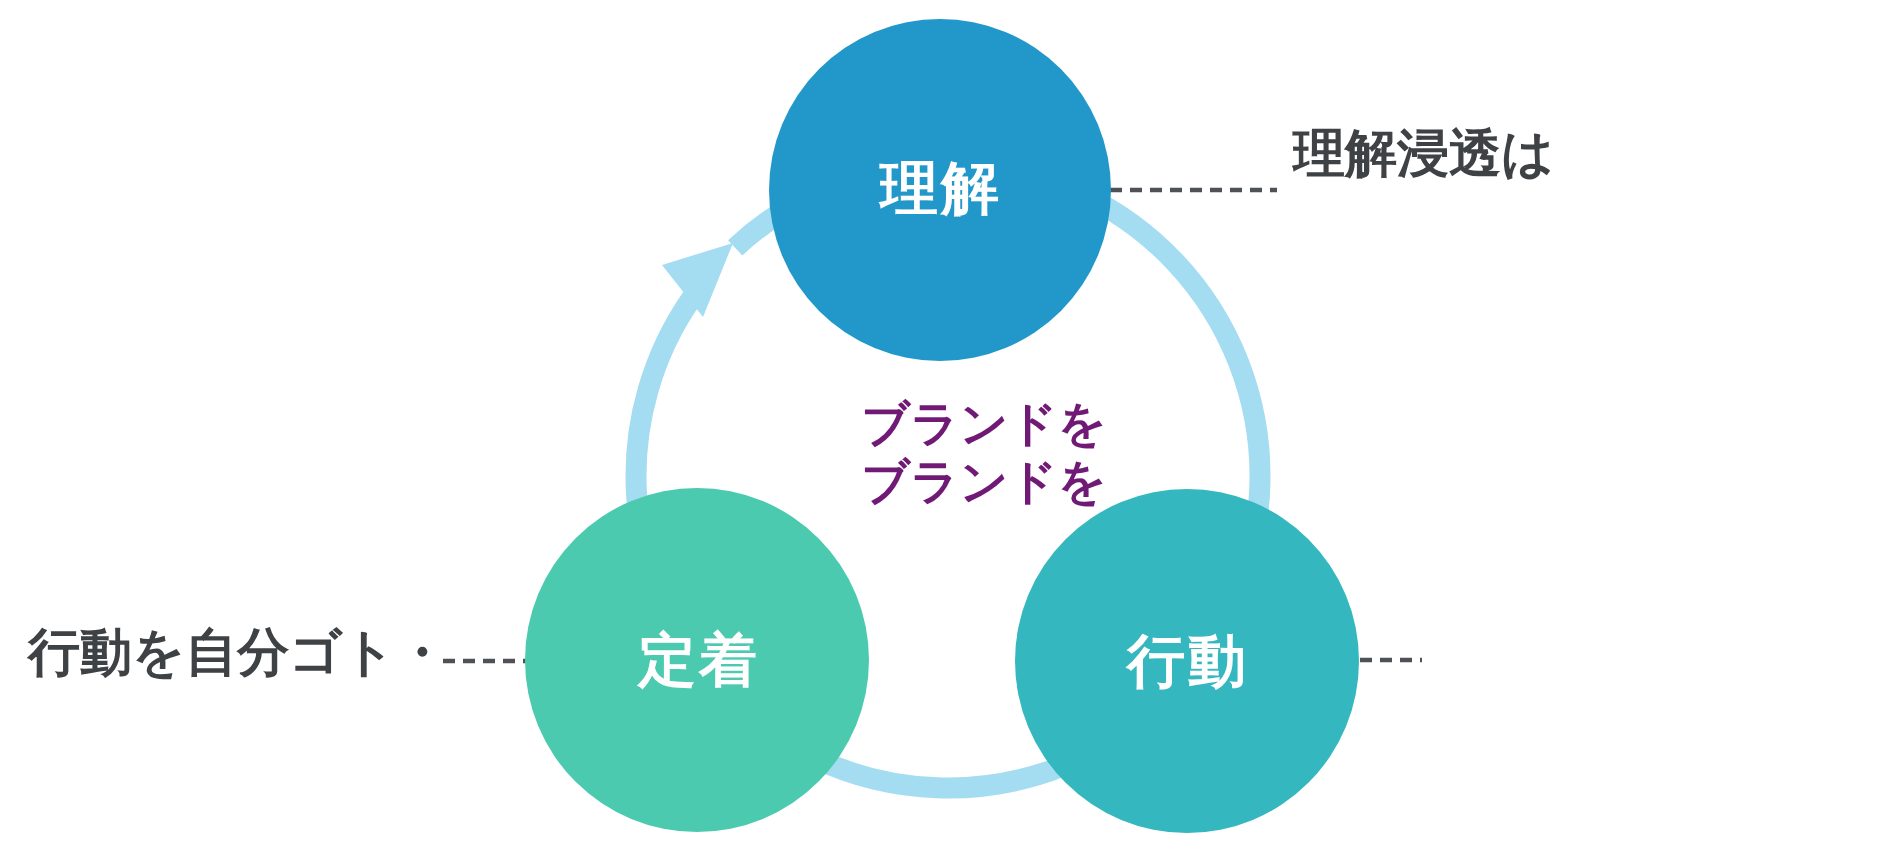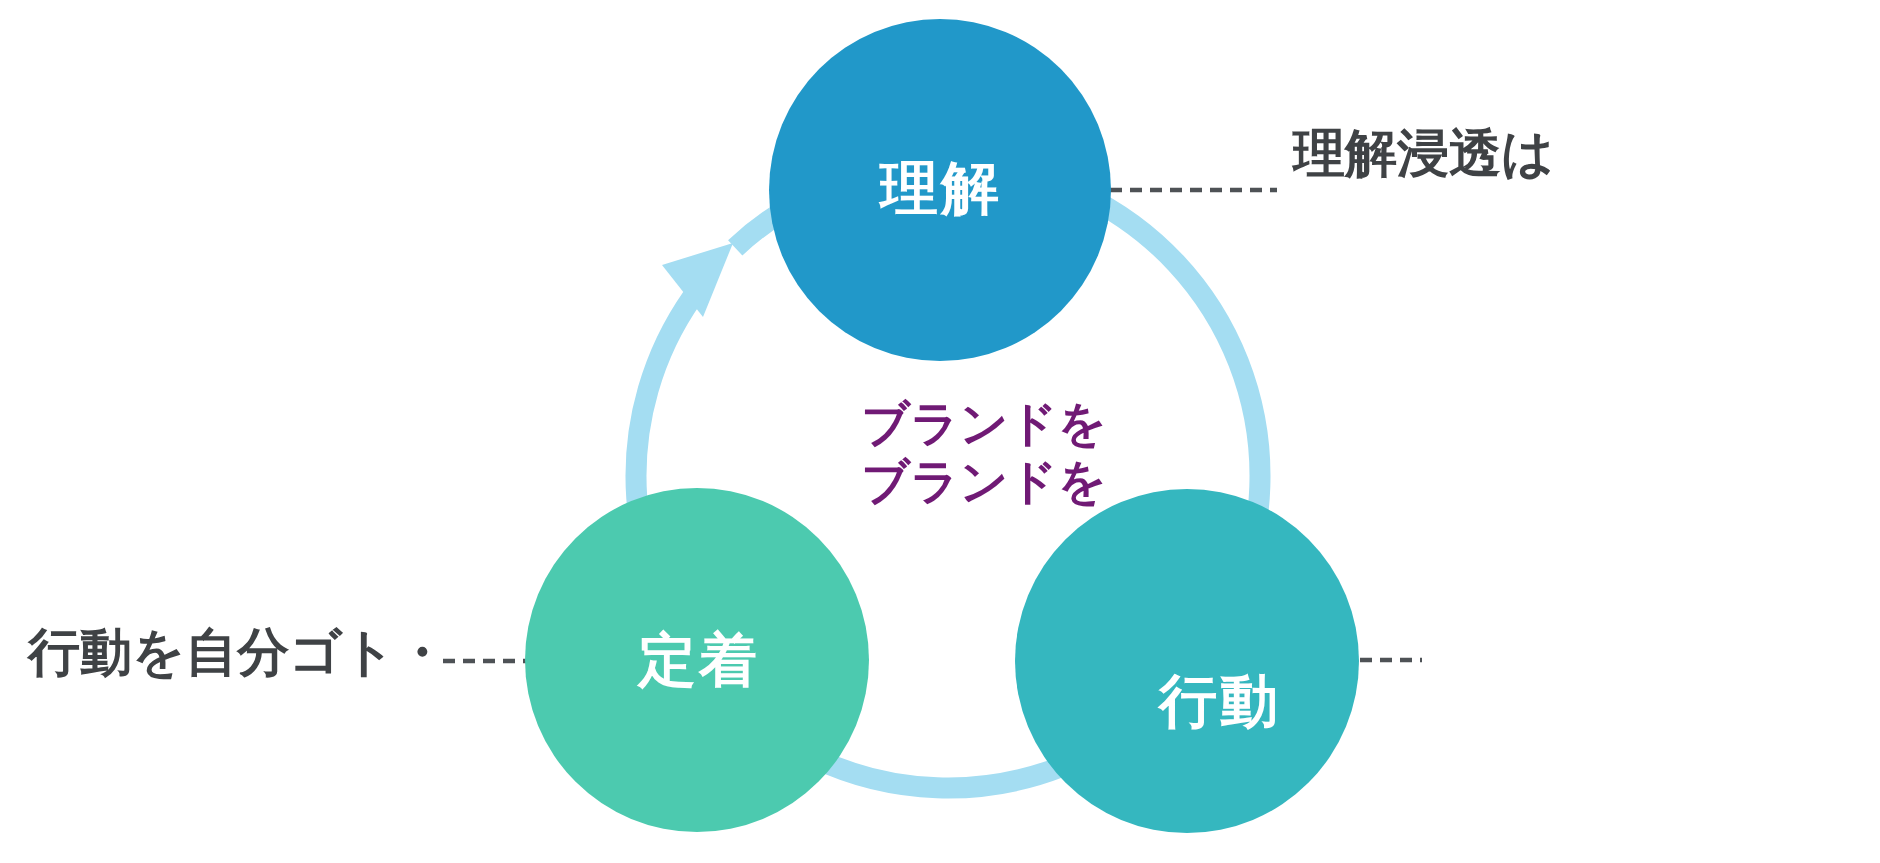--- a/index.html
+++ b/index.html
@@ -71,21 +71,21 @@
 
     <circle cx="940" cy="190" r="171" fill="#2198C9"></circle>
     <circle cx="697" cy="660" r="172" fill="#4CCAAF"></circle>
     <circle cx="1187" cy="661" r="172" fill="#35B7BF"></circle>
   </svg>
 
   <div class="circle-label" style="left:941px; top:188px;">理解</div>
 
   <div class="circle-label" style="left:699px; top:660px;">定着</div>
 
-  <div class="circle-label" style="left:1220px; top:661px;margin-top:40px;">行動</div>
+  <div class="circle-label" style="left:1188px; top:661px;">行動</div>
 
   <div class="center-text" style="left:945px; top:395px;">
     <div>ブランドを</div>
     <div>ブランドを</div>
   </div>
 
   <div class="annotation" style="left:1293px; top:116px;">
     <div>理解浸透は</div>
   </div>
 

